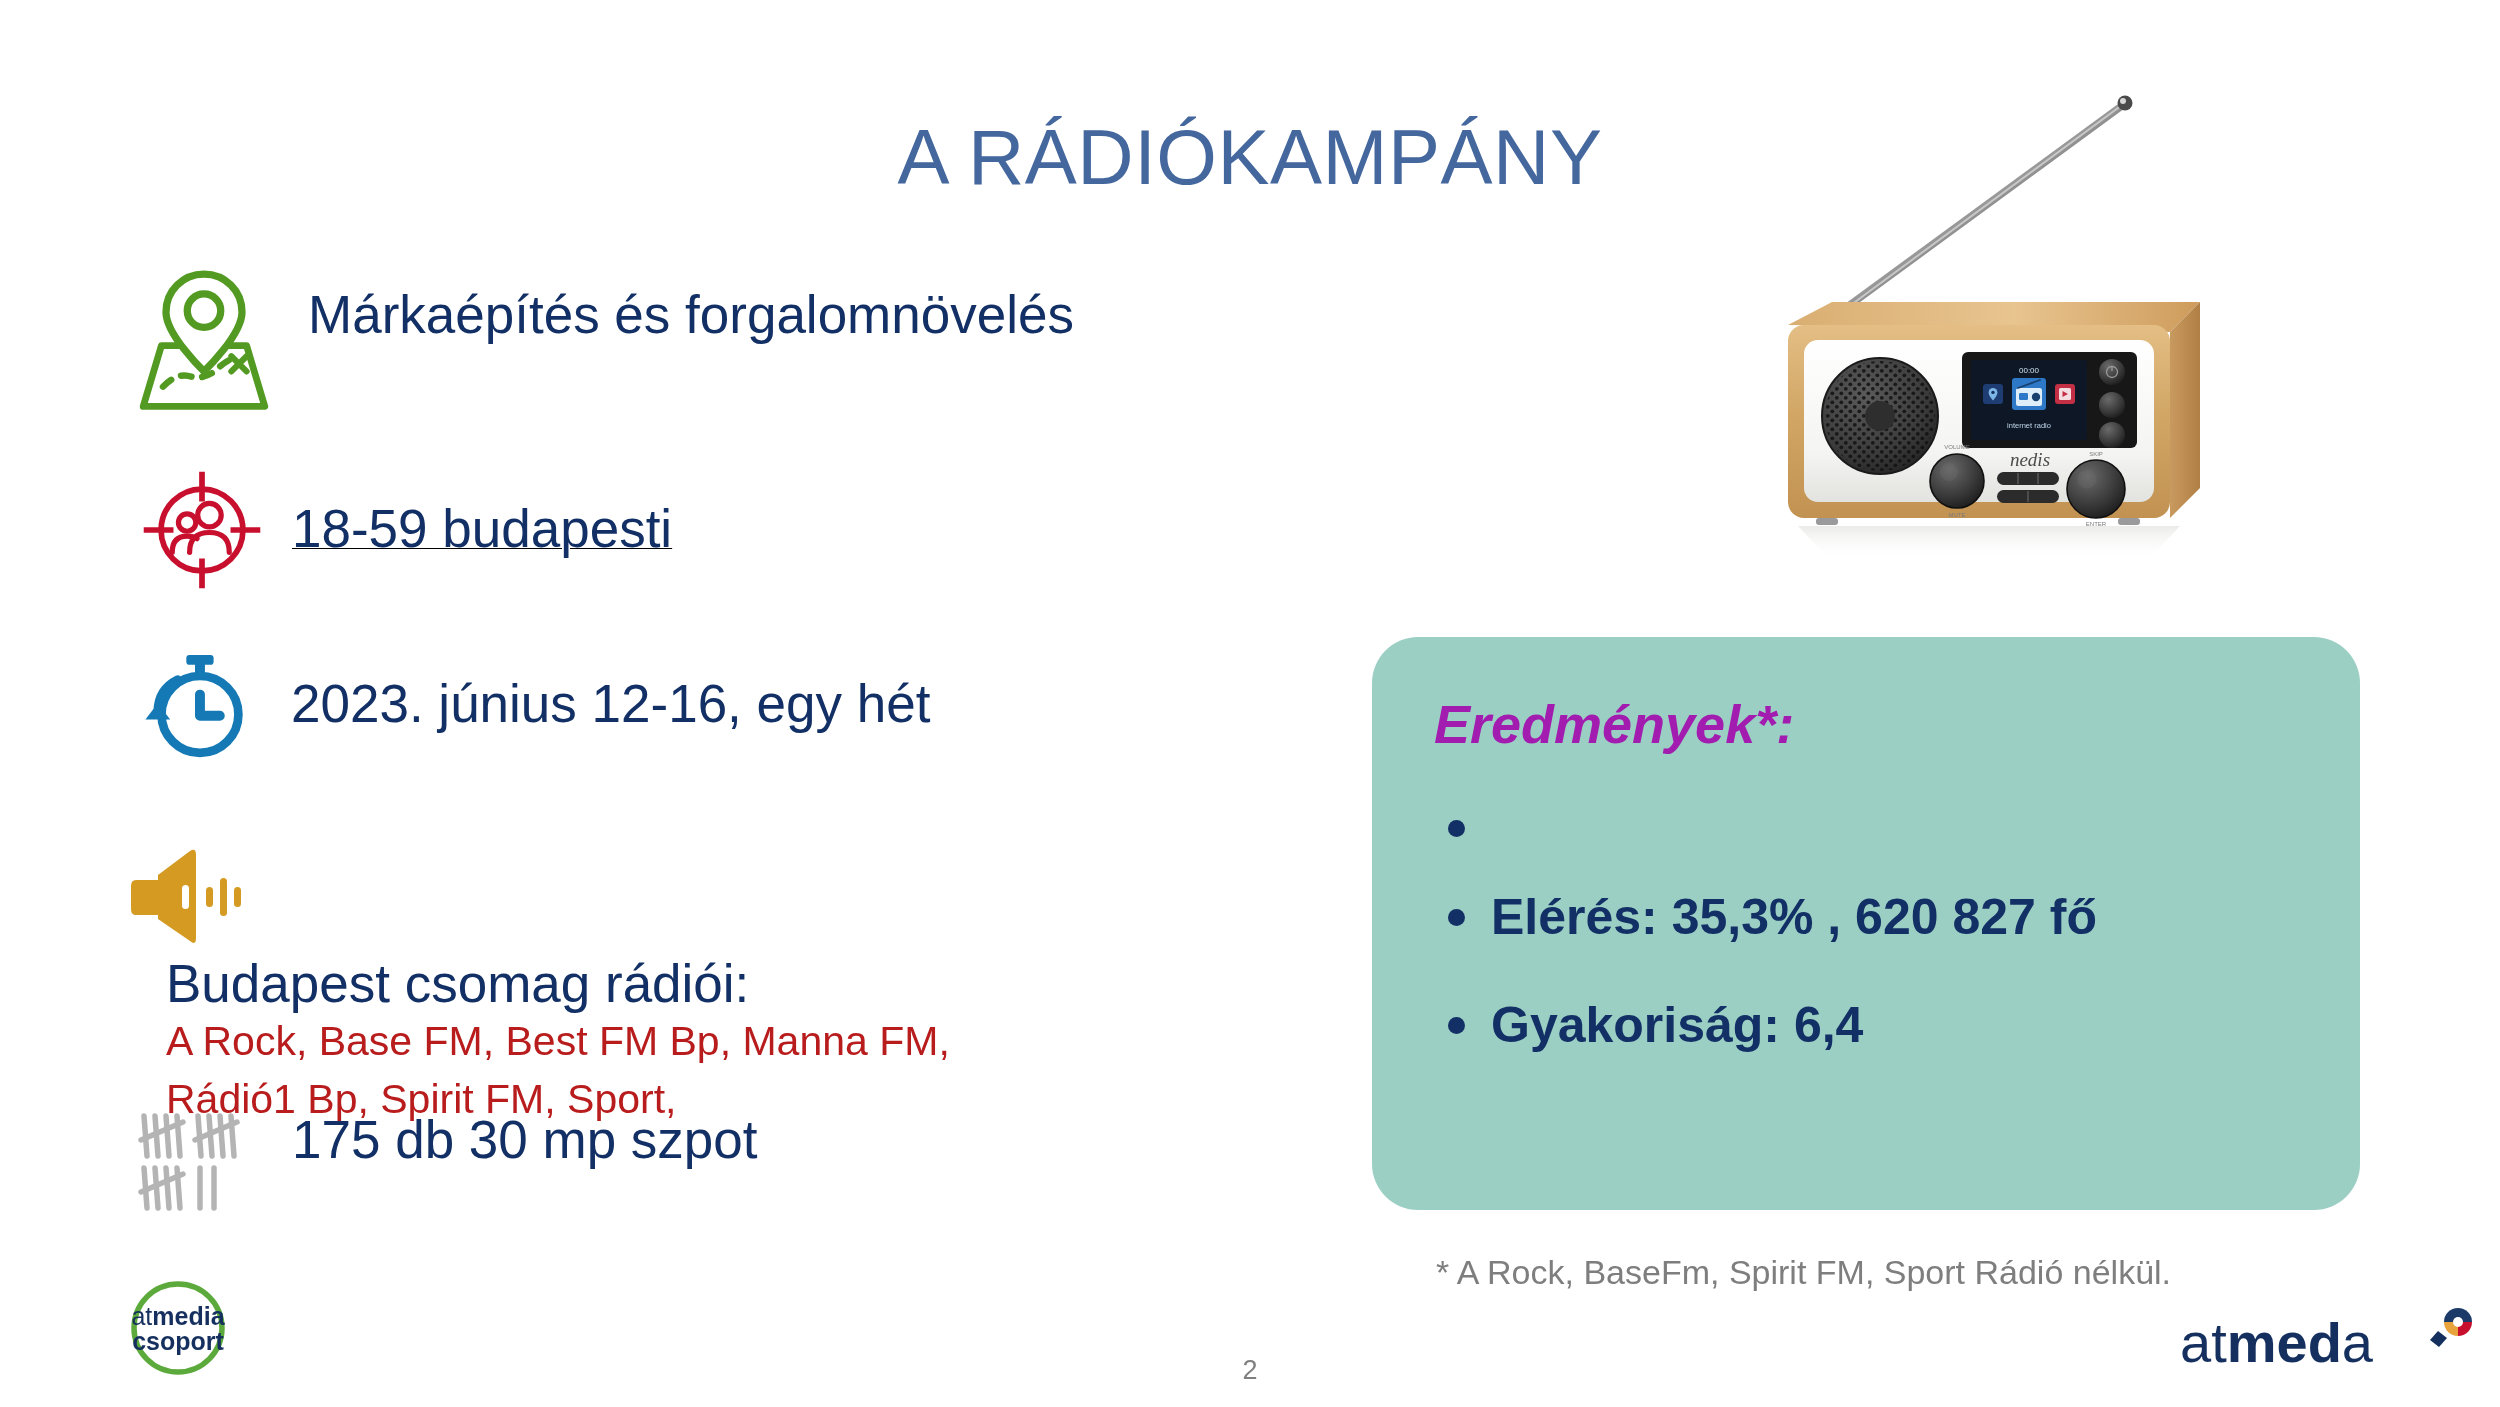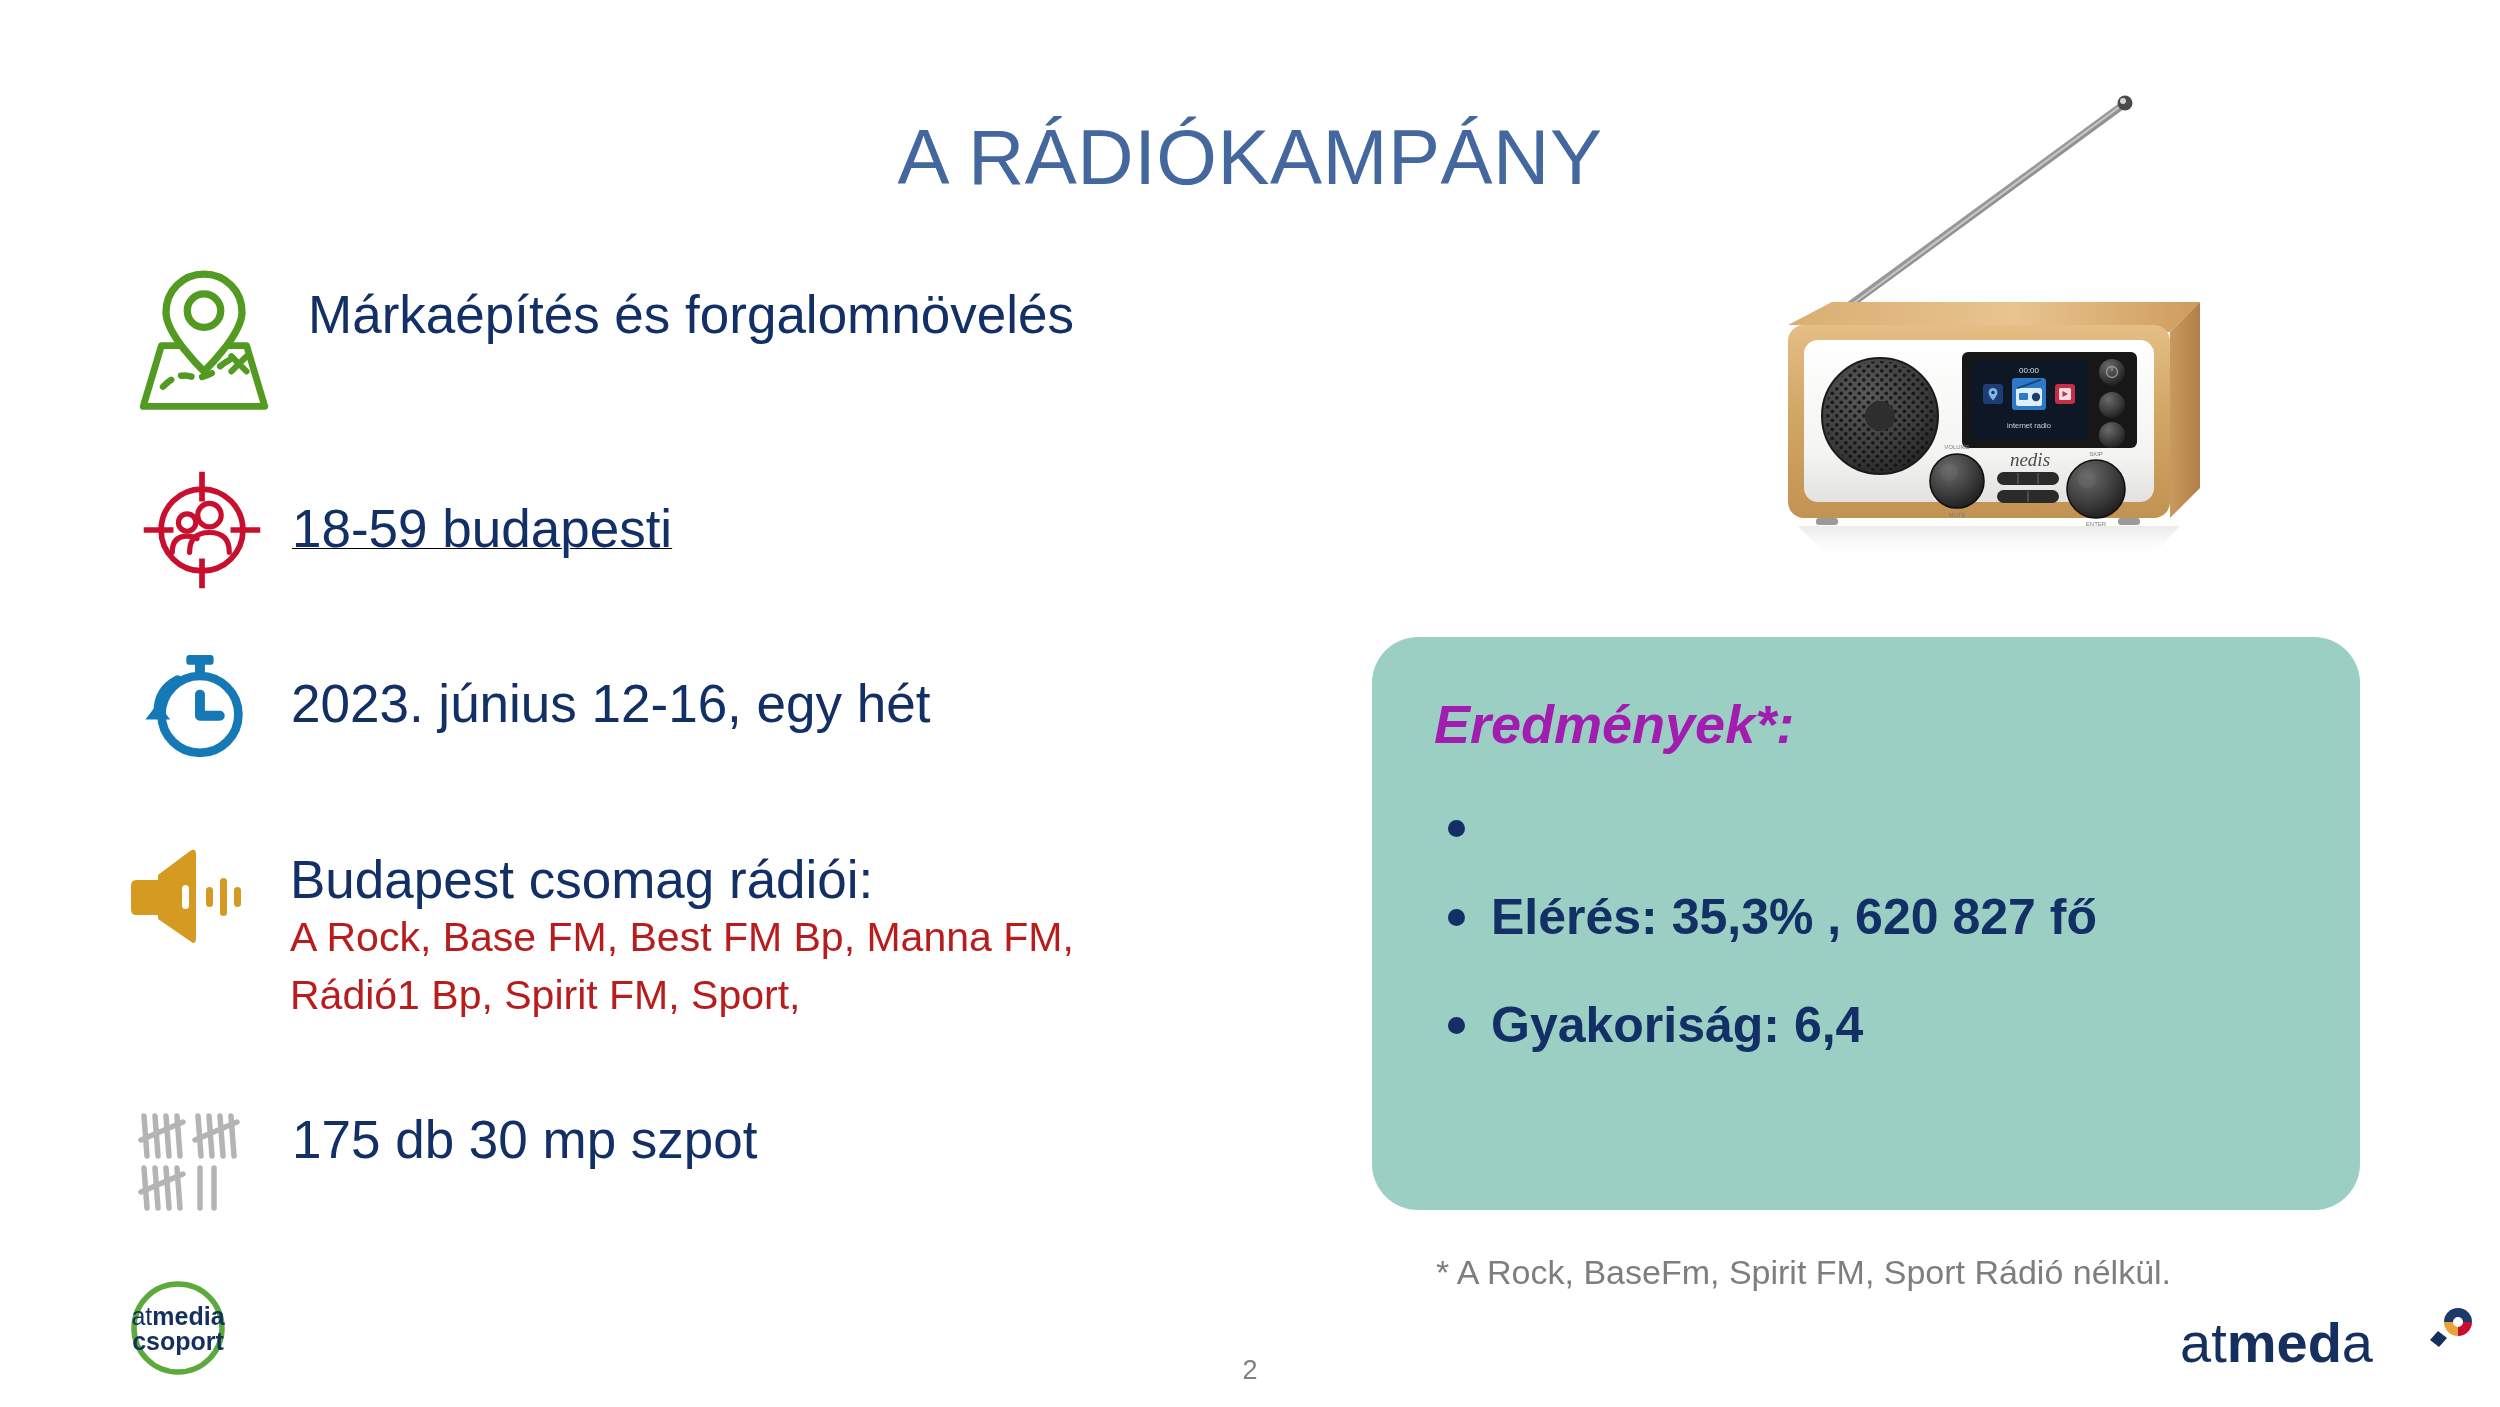--- a/index.html
+++ b/index.html
@@ -55,21 +55,21 @@
   .bullet-sub {
     font-size: 41px;
     color: #b91c1c;
     line-height: 1.42;
     white-space: nowrap;
   }
 
   #row-brand   { left: 128px; top: 262px;  }
   #row-target  { left: 140px; top: 468px; text-decoration: underline;  }
   #row-time    { left: 133px; top: 645px;  }
-  #row-package { left: 128px; top: 845px;  }
+  #row-package { left: 128px; top: 845px; flex-direction: column;  }
   #row-spots   { left: 138px; top: 1110px; }
 
   #row-brand   .bullet-text-wrap { margin-left: 28px; margin-top: 24px; }
   #row-target  .bullet-text-wrap { margin-left: 28px; margin-top: 32px; }
   #row-time    .bullet-text-wrap { margin-left: 34px; margin-top: 30px; }
   #row-package .bullet-text-wrap { margin-left: 38px; margin-top: 6px;  }
   #row-spots   .bullet-text-wrap { margin-left: 46px; margin-top: 1px; }
 
   
   #radio-photo {

